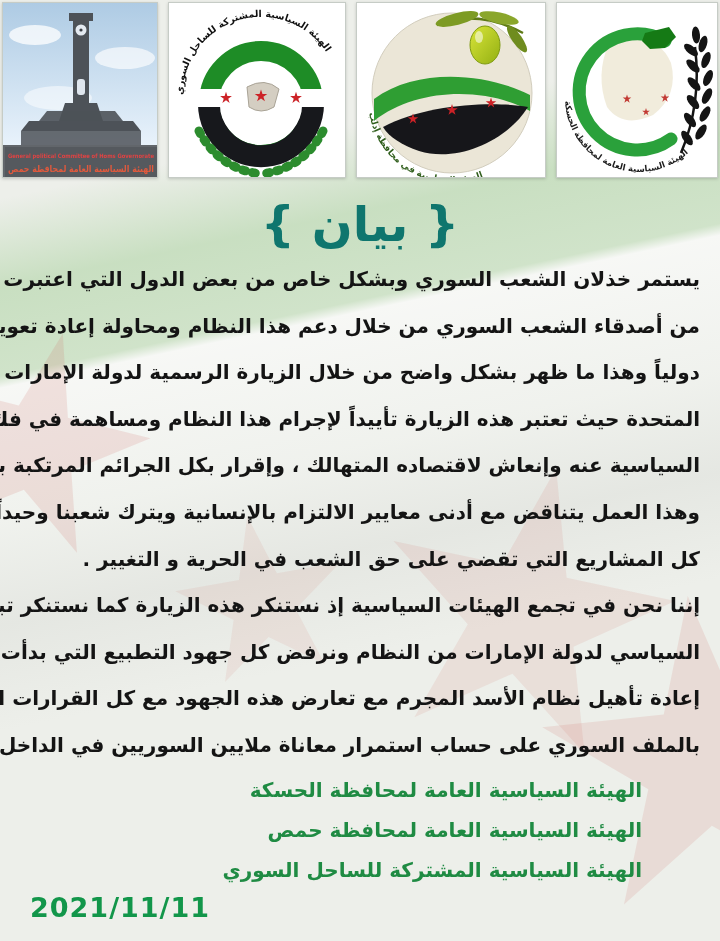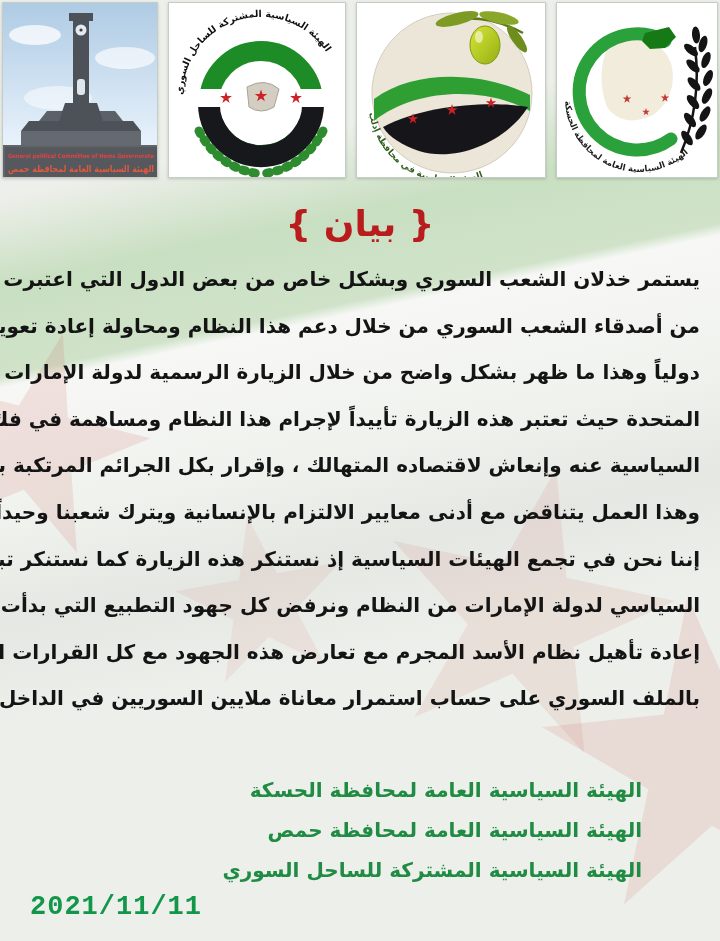--- a/index.html
+++ b/index.html
@@ -32,40 +32,40 @@
   
   .cards{position:absolute;left:2px;top:2px;width:716px;height:176px;display:flex;gap:10px;}
   .card{
     background:#ffffff;border:1px solid #c6ccc6;box-sizing:border-box;
     box-shadow:0 1px 3px rgba(0,0,0,.18);height:176px;overflow:hidden;flex:0 0 auto;
   }
   .card svg{display:block;}
   
   .title{
     position:absolute;top:196px;left:0;width:100%;text-align:center;
-    font-size:36px;font-weight:bold;color:#b91c1c;line-height:56px;direction:rtl;
+    font-size:48px;font-weight:bold;color:#0f766e;line-height:56px;direction:rtl;
   }
   
   .statement{
     position:absolute;top:256px;right:0;left:0;padding:0 20px 0 12px;
     direction:rtl;text-align:right;color:#141414;
   }
   .statement p{
     margin:0;font-size:20px;font-weight:bold;line-height:46.6px;white-space:nowrap;
   }
   
   .signatures{
     position:absolute;top:770px;right:78px;direction:rtl;text-align:right;
   }
   .signatures p{
     margin:0;font-size:20px;font-weight:bold;line-height:40px;color:#1f8b43;white-space:nowrap;
   }
   .date{
     position:absolute;left:30px;top:892px;font-size:27px;font-weight:bold;
-    color:#12964a;letter-spacing:1px;direction:ltr;font-family:Liberation Mono, monospace;
+    color:#12964a;letter-spacing:1px;direction:ltr;
   }
 </style>
 </head>
 <body>
 
 <div class="page">
 
   <svg width="0" height="0" style="position:absolute">
     <defs>
       <path id="star5" d="M0,-10 L2.24,-3.09 L9.51,-3.09 L3.63,1.18 L5.88,8.09 L0,3.82 L-5.88,8.09 L-3.63,1.18 L-9.51,-3.09 L-2.24,-3.09 Z"></path>
@@ -192,20 +192,21 @@
 
   <div class="title">{ بيان }</div>
 
   <div class="statement">
     <p>يستمر خذلان الشعب السوري وبشكل خاص من بعض الدول التي اعتبرت نفسها</p>
     <p>من أصدقاء الشعب السوري من خلال دعم هذا النظام ومحاولة إعادة تعويمه وتسويقه</p>
     <p>دولياً وهذا ما ظهر بشكل واضح من خلال الزيارة الرسمية لدولة الإمارات العربية</p>
     <p>المتحدة حيث تعتبر هذه الزيارة تأييداً لإجرام هذا النظام ومساهمة في فك العزلة</p>
     <p>السياسية عنه وإنعاش لاقتصاده المتهالك ، وإقرار بكل الجرائم المرتكبة بحق المدنيين</p>
     <p>وهذا العمل يتناقض مع أدنى معايير الالتزام بالإنسانية  ويترك شعبنا وحيداً في مواجهة</p>
+    <p>كل  المشاريع التي تقضي على حق الشعب في الحرية و التغيير .</p>
     <p>إننا  نحن في تجمع الهيئات السياسية إذ نستنكر هذه الزيارة كما نستنكر تبدل الموقف</p>
     <p>السياسي لدولة الإمارات من النظام ونرفض كل جهود التطبيع التي بدأت تظهر من أجل</p>
     <p>إعادة تأهيل نظام الأسد المجرم مع تعارض هذه الجهود مع كل القرارات الدولية المتعلقة</p>
     <p>بالملف السوري على حساب استمرار معاناة ملايين السوريين في الداخل ودول الاغتراب  .</p>
   </div>
 
   <div class="signatures">
     <p>الهيئة السياسية العامة لمحافظة الحسكة</p>
     <p>الهيئة السياسية العامة لمحافظة حمص</p>
     <p>الهيئة السياسية المشتركة للساحل السوري</p>

